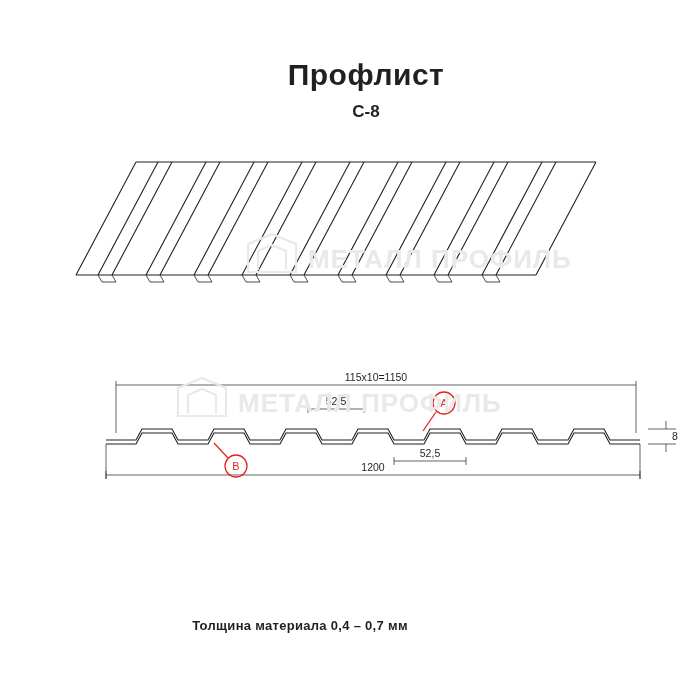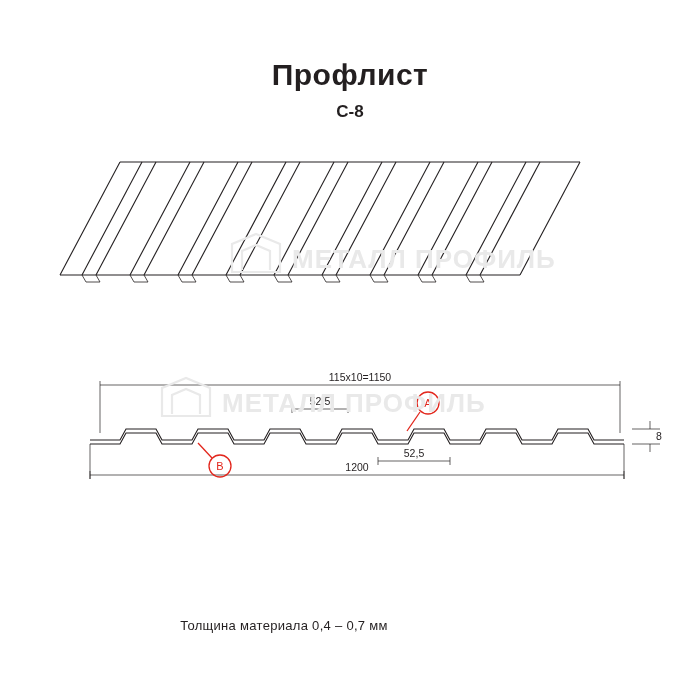--- a/index.html
+++ b/index.html
@@ -11,20 +11,21 @@
     height: 700px;
     background: #ffffff;
     font-family: "Liberation Sans", sans-serif;
     color: #231f20;
     position: relative;
     overflow: hidden;
   }
   .page {
     position: absolute;
     inset: 0;
+    margin-left: 16px;
   }
   .title {
     position: absolute;
     top: 58px;
     left: 0;
     width: 700px;
     text-align: center;
     font-size: 30px;
     font-weight: bold;
     letter-spacing: 0.5px;
@@ -65,21 +66,21 @@
     top: 372px;
     left: 152px;
   }
   .footnote {
     position: absolute;
     top: 618px;
     left: 0;
     width: 568px;
     text-align: center;
     font-size: 13px;
-    font-weight: normal;
+    font-weight: bold;
     letter-spacing: 0.3px;
   }
   svg { display: block; overflow: visible; }
   .ln { fill: none; stroke: #231f20; stroke-width: 1.1; }
   .thin { fill: none; stroke: #231f20; stroke-width: 0.8; }
   .dim { fill: none; stroke: #231f20; stroke-width: 0.7; }
   .callout { fill: none; stroke: #e2261c; stroke-width: 1.3; }
   .callout-txt { fill: #e2261c; font-size: 11px; font-family: "Liberation Sans", sans-serif; }
   .dimtxt { fill: #231f20; font-size: 10.5px; font-family: "Liberation Sans", sans-serif; }
   .wmtxt { fill: #e9e9e9; font-size: 26px; font-weight: bold; font-family: "Liberation Sans", sans-serif; letter-spacing: 1px; }

